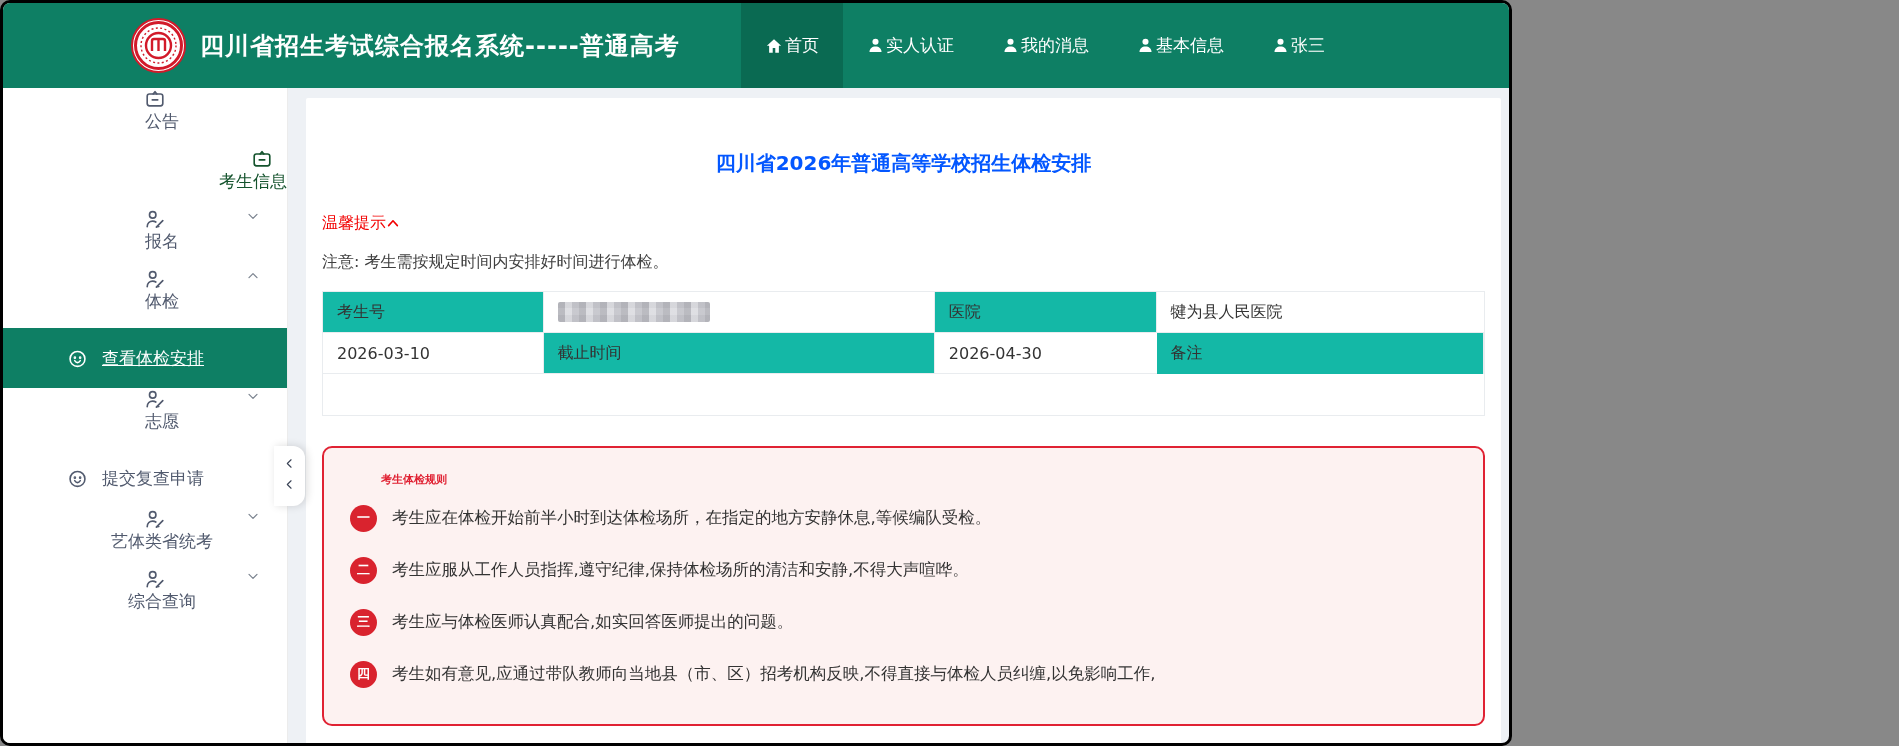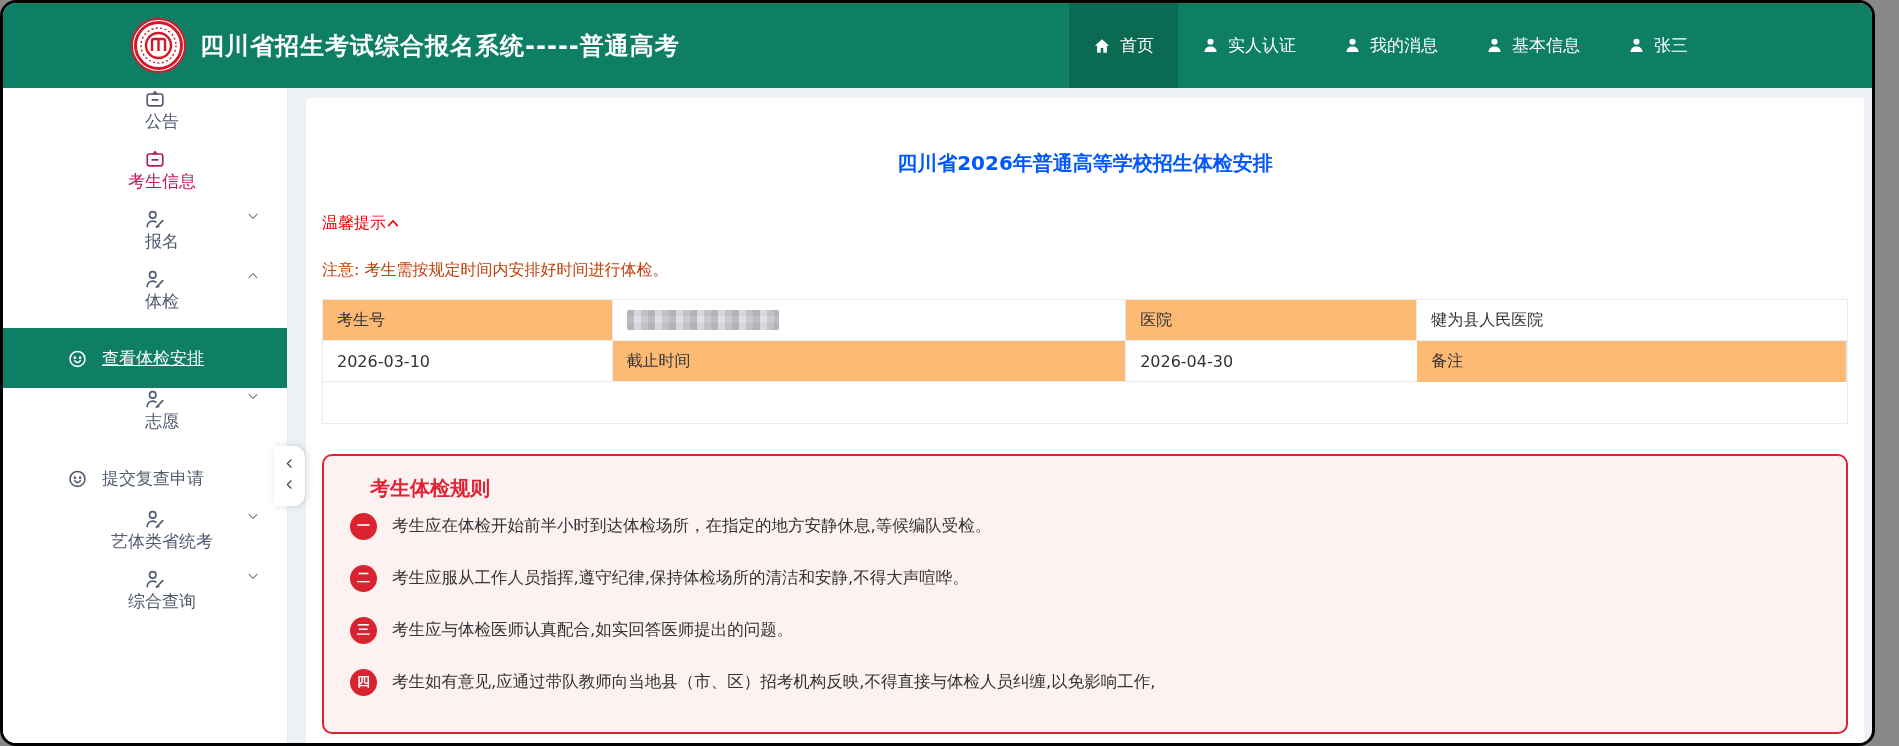--- a/index.html
+++ b/index.html
@@ -1,103 +1,103 @@
 <!DOCTYPE html>
 <html><head>
 <meta charset="utf-8">
 <style>
   * { margin:0; padding:0; box-sizing:border-box; }
   html,body { background:#888; }
   body { font-family:"DejaVu Sans","Liberation Sans",sans-serif; }
   .frame {
-    position:relative; width:1875px; height:746px;
-    background:#eef1f5; border:3px solid #000; border-radius:16px;
+    position:relative; width:1512px; height:746px;
+    background:#eef1f5; border:3px solid #000; border-radius:10px;
     overflow:hidden;
   }
   
   .header {
     height:85px; background:#0e7f64; display:flex; align-items:center;
     padding-left:128px; color:#fff;
   }
   .logo {
     width:55px; height:55px; flex:0 0 55px; border-radius:50%;
     background:#fff; border:2px solid #d21a2a; display:flex; align-items:center; justify-content:center;
     margin-right:14px;
   }
   .app-title { font-size:24px; font-weight:bold; letter-spacing:1px; white-space:nowrap; }
   .top-nav { margin-left:auto; display:flex; height:85px; padding-right:160px; }
   .nav-item {
-    display:flex; align-items:center; gap:9px; padding:0 24px;
+    display:flex; align-items:center; gap:2px; padding:0 24px;
     font-size:17px; cursor:pointer; white-space:nowrap;
   }
   .nav-item.active { background:#0a6a52; }
   .nav-item svg { display:block; }
   
   .body-row { display:flex; height:661px; }
   .sidebar {
     width:285px; flex:0 0 285px; background:#fff; border-right:1px solid #ececec;
     position:relative; z-index:2;
   }
   .side-item {
     height:60px; display:flex; align-items:center; position:relative;
     color:#515a6e; font-size:17px; cursor:pointer;
   }
   .side-item.lvl1 { padding-left:34px;flex-direction:column; }
   .side-item.lvl2 { padding-left:64px; }
   .side-item .si-icon { display:flex; margin-right:14px; color:#515a6e; }
-  .side-item.hl, .side-item.hl .si-icon { color:#be185d; }
+  .side-item.hl, .side-item.hl .si-icon { color:#14532d;align-items:flex-end; }
   .side-item.selected { background:#0e7f64; color:#fff;text-decoration:underline; }
   .side-item.selected .si-icon { color:#fff; }
   .side-item .chev { position:absolute; right:26px; display:flex; color:#7a828e; }
   .collapse-handle {
     position:absolute; left:271px; top:443px; width:31px; height:60px; z-index:3;
     background:#fff; border-radius:0 12px 12px 0;
     box-shadow:2px 0 8px rgba(0,0,0,.14);
     display:flex; flex-direction:column; align-items:center; justify-content:center; gap:2px;
     cursor:pointer; color:#3a4356;
   }
   
   .main { flex:1; padding:10px 8px 0 18px; }
   .card { background:#fff; height:100%; padding:0 16px; border-radius:2px; }
   .page-title {
     text-align:center; padding-top:52px; font-size:20px; font-weight:bold; color:#0357ff;
   }
   .tips-row {
     margin-top:36px; color:#f20000; font-size:16px; display:inline-flex;
     align-items:center; cursor:pointer;
   }
-  .notice-line { margin-top:26px; color:#c2410c; font-size:16px; }
+  .notice-line { margin-top:18px; color:#404040; font-size:16px; }
   
   .info-table {
     margin-top:18px; display:grid;
     grid-template-columns:19% 33.7% 19.1% 28.2%;
     border:1px solid #e9ecef;
   }
   .cell {
     height:41px; display:flex; align-items:center; padding:0 14px;
     font-size:16px; color:#333; border-bottom:1px solid #e9ecef; border-right:1px solid #e9ecef;
     background:#fff;
   }
-  .cell.lab { background:#fdba74; }
+  .cell.lab { background:#14b8a6; }
   .cell.last-col { border-right:none; }
   .cell.last-row { border-bottom:none; }
   .cell.span3 { grid-column:span 3; }
   .mosaic {
     width:152px; height:20px; border-radius:2px;
     background:
       repeating-linear-gradient(90deg, rgba(150,150,158,.55) 0 7px, rgba(215,215,220,.55) 7px 14px, rgba(175,175,183,.55) 14px 21px),
       repeating-linear-gradient(0deg, #d6d7db 0 7px, #e8e9ec 7px 14px);
     filter:blur(.5px);
   }
   
   .rules-box {
     margin-top:30px; background:#fdf2f1; border:2px solid #e02233; border-radius:10px;
     padding:20px 26px 24px 26px;
   }
-  .rules-title { color:#e02233; font-weight:bold; font-size:20px; margin-left:20px; line-height:24px; }
+  .rules-title { color:#e02233; font-weight:bold; font-size:11px; margin-left:31px; line-height:24px; }
   .rule-item { height:52px; display:flex; align-items:center; gap:15px; }
   .rule-item:first-of-type { margin-top:6px; }
   .rule-num {
     width:27px; height:27px; flex:0 0 27px; border-radius:50%; background:#d9232e; color:#fff;
     display:flex; align-items:center; justify-content:center; font-size:13px; font-weight:bold;
   }
   .rule-text { font-size:16.5px; color:#333; }
   svg.ic { stroke:currentColor; fill:none; stroke-width:1.8; stroke-linecap:round; stroke-linejoin:round; }
   svg.icf { fill:currentColor; stroke:none; }
 </style>

